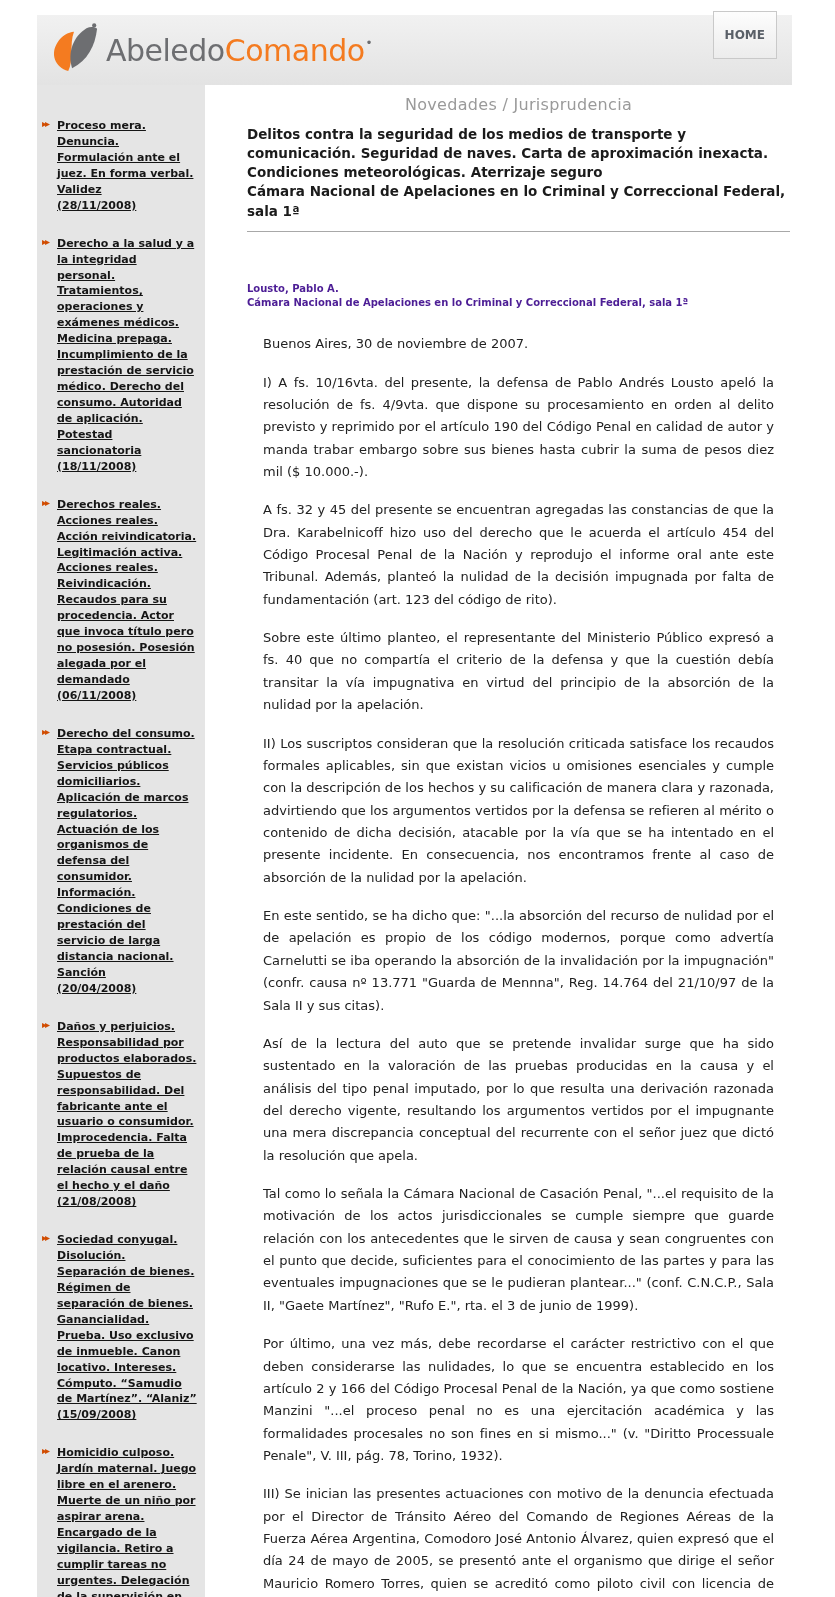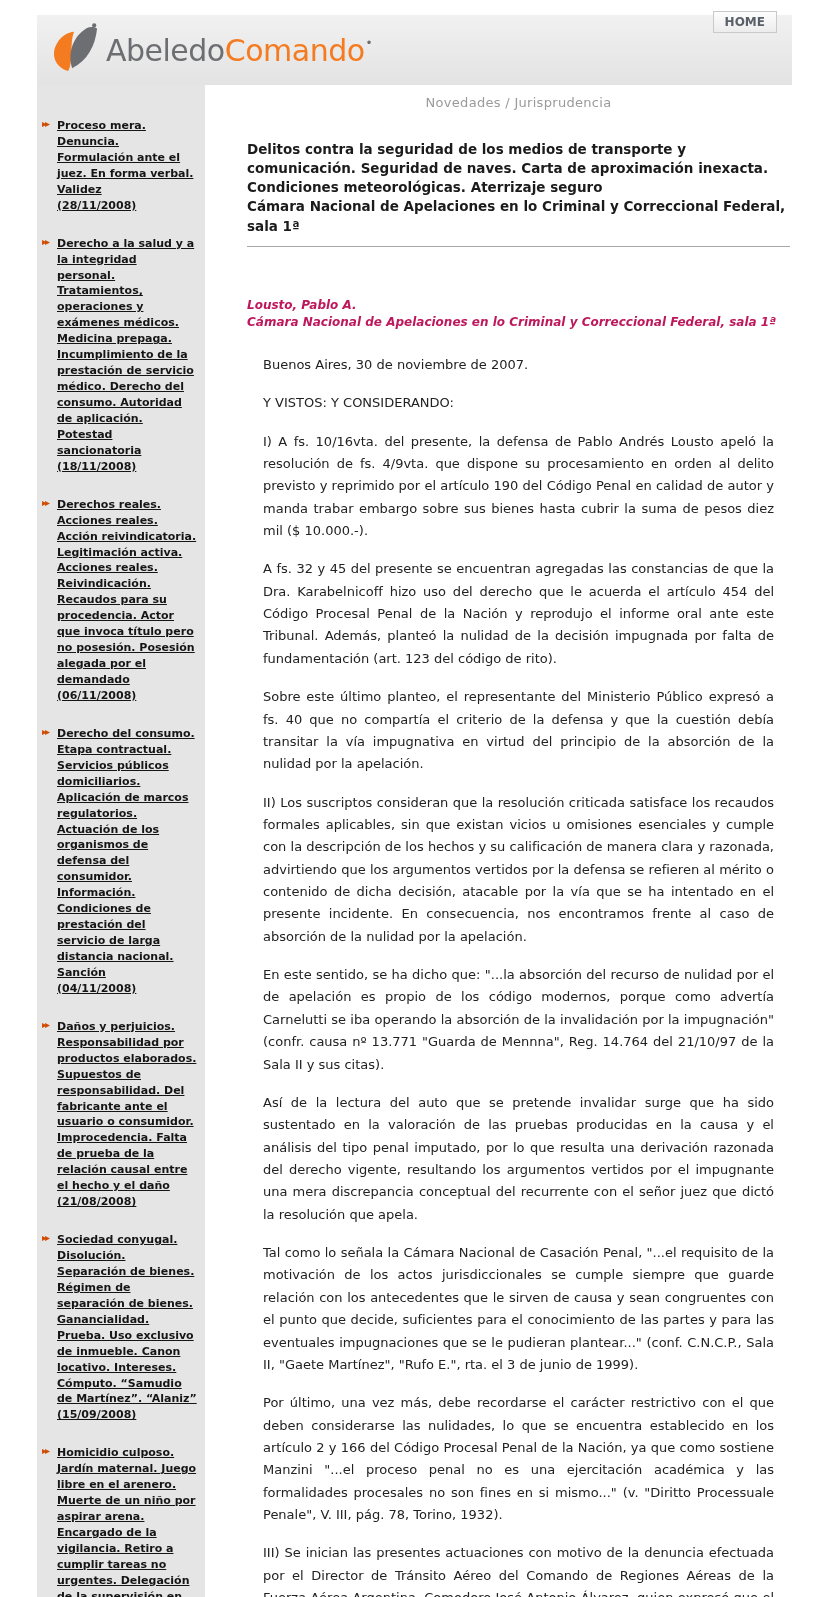--- a/index.html
+++ b/index.html
@@ -11,42 +11,42 @@
     position:absolute; left:37px; top:15px; width:755px; height:70px;
     background:linear-gradient(#f1f1f1,#e3e3e3);
   }
   .logo { position:absolute; left:12px; top:7px; display:flex; align-items:center; gap:7px; cursor:pointer; }
   .logo-text { font-size:30px; color:#6d6e71; letter-spacing:-0.5px; white-space:nowrap; }
   .logo-orange { color:#f47b20; }
   .tm-dot { font-size:12px; color:#6d6e71; vertical-align:14px; margin-left:1px; }
   .home-btn {
     position:absolute; top:11px; right:58px; z-index:3;
     background:linear-gradient(#fdfdfd,#ececec); border:1px solid #c9c9c9;
-    padding:3px 11px; font-family:"DejaVu Sans","Liberation Sans",sans-serif;
+    padding:16px 11px; font-family:"DejaVu Sans","Liberation Sans",sans-serif;
     font-size:12px; font-weight:bold; color:#5a6068; cursor:pointer;
   }
 
   
   .sidebar {
     position:absolute; left:37px; top:85px; width:168px; bottom:0;
     background:#e5e5e5; box-sizing:border-box; padding:33px 8px 0 7px;
   }
   .sb-item { position:relative; padding-left:13px; margin-bottom:22px; }
   .sb-arrows { position:absolute; left:-2px; top:0; color:#d14c00; font-size:10px; letter-spacing:-2px; }
   .sb-link { display:block; color:#151515; font-size:11px; font-weight:bold;
     line-height:1.45; text-decoration:underline; cursor:pointer; }
   .sb-date { display:block; }
 
   
   .main { position:absolute; left:247px; top:85px; width:543px; }
-  .breadcrumb { margin-top:10px; text-align:center; color:#9a9a9a; font-size:13px; letter-spacing:0.3px; }
-  .art-title { margin-top:30px; color:#1b1b1b; font-size:13.5px; font-weight:bold; line-height:1.42; }
+  .breadcrumb { margin-top:10px; text-align:center; color:#9a9a9a; font-size:16px; letter-spacing:0.3px; }
+  .art-title { margin-top:11px; color:#1b1b1b; font-size:13.5px; font-weight:bold; line-height:1.42; }
   .art-date { margin-top:21px; color:#555555; font-size:13.5px; font-style:italic; }
   .rule { margin:10px 0 0 0; border:none; border-top:1px solid #a8a8a8; }
-  .case-head { margin-top:50px; color:#be185d; font-size:12px; font-weight:bold; line-height:1.42;font-style:italic; }
+  .case-head { margin-top:50px; color:#4c1d95; font-size:10px; font-weight:bold; line-height:1.42; }
   .body-text { margin-top:23px; }
   .body-p { margin:16px; color:#222222; font-size:13px; line-height:1.72; text-align:justify; }
 </style>
 </head>
 <body>
 
 <div class="page">
 
   <button class="home-btn">HOME</button>
 
@@ -72,21 +72,21 @@
         <div class="sb-item">
         <span class="sb-arrows">▸▸</span>
         <a class="sb-link"><span class="sb-label">Derecho a la salud y a la integridad personal. Tratamientos, operaciones y exámenes médicos. Medicina prepaga. Incumplimiento de la prestación de servicio médico. Derecho del consumo. Autoridad de aplicación. Potestad sancionatoria</span><span class="sb-date">(18/11/2008)</span></a>
       </div>
         <div class="sb-item">
         <span class="sb-arrows">▸▸</span>
         <a class="sb-link"><span class="sb-label">Derechos reales. Acciones reales. Acción reivindicatoria. Legitimación activa. Acciones reales. Reivindicación. Recaudos para su procedencia. Actor que invoca título pero no posesión. Posesión alegada por el demandado</span><span class="sb-date">(06/11/2008)</span></a>
       </div>
         <div class="sb-item">
         <span class="sb-arrows">▸▸</span>
-        <a class="sb-link"><span class="sb-label">Derecho del consumo. Etapa contractual. Servicios públicos domiciliarios. Aplicación de marcos regulatorios. Actuación de los organismos de defensa del consumidor. Información. Condiciones de prestación del servicio de larga distancia nacional. Sanción</span><span class="sb-date">(04/11/2008)</span></a>
+        <a class="sb-link"><span class="sb-label">Derecho del consumo. Etapa contractual. Servicios públicos domiciliarios. Aplicación de marcos regulatorios. Actuación de los organismos de defensa del consumidor. Información. Condiciones de prestación del servicio de larga distancia nacional. Sanción</span><span class="sb-date">(20/04/2008)</span></a>
       </div>
         <div class="sb-item">
         <span class="sb-arrows">▸▸</span>
         <a class="sb-link"><span class="sb-label">Daños y perjuicios. Responsabilidad por productos elaborados. Supuestos de responsabilidad. Del fabricante ante el usuario o consumidor. Improcedencia. Falta de prueba de la relación causal entre el hecho y el daño</span><span class="sb-date">(21/08/2008)</span></a>
       </div>
         <div class="sb-item">
         <span class="sb-arrows">▸▸</span>
         <a class="sb-link"><span class="sb-label">Sociedad conyugal. Disolución. Separación de bienes. Régimen de separación de bienes. Ganancialidad. Prueba. Uso exclusivo de inmueble. Canon locativo. Intereses. Cómputo. “Samudio de Martínez”. “Alaniz”</span><span class="sb-date">(15/09/2008)</span></a>
       </div>
         <div class="sb-item">
@@ -108,21 +108,20 @@
 
     <hr class="rule">
 
     <div class="case-head">
       <div>Lousto, Pablo A.</div>
       <div>Cámara Nacional de Apelaciones en lo Criminal y Correccional Federal, sala 1ª</div>
     </div>
 
     <div class="body-text">
         <p class="body-p">Buenos Aires, 30 de noviembre de 2007.</p>
-        <p class="body-p">Y VISTOS: Y CONSIDERANDO:</p>
         <p class="body-p">I) A fs. 10/16vta. del presente, la defensa de Pablo Andrés Lousto apeló la resolución de fs. 4/9vta. que dispone su procesamiento en orden al delito previsto y reprimido por el artículo 190 del Código Penal en calidad de autor y manda trabar embargo sobre sus bienes hasta cubrir la suma de pesos diez mil ($ 10.000.-).</p>
         <p class="body-p">A fs. 32 y 45 del presente se encuentran agregadas las constancias de que la Dra. Karabelnicoff hizo uso del derecho que le acuerda el artículo 454 del Código Procesal Penal de la Nación y reprodujo el informe oral ante este Tribunal. Además, planteó la nulidad de la decisión impugnada por falta de fundamentación (art. 123 del código de rito).</p>
         <p class="body-p">Sobre este último planteo, el representante del Ministerio Público expresó a fs. 40 que no compartía el criterio de la defensa y que la cuestión debía transitar la vía impugnativa en virtud del principio de la absorción de la nulidad por la apelación.</p>
         <p class="body-p">II) Los suscriptos consideran que la resolución criticada satisface los recaudos formales aplicables, sin que existan vicios u omisiones esenciales y cumple con la descripción de los hechos y su calificación de manera clara y razonada, advirtiendo que los argumentos vertidos por la defensa se refieren al mérito o contenido de dicha decisión, atacable por la vía que se ha intentado en el presente incidente. En consecuencia, nos encontramos frente al caso de absorción de la nulidad por la apelación.</p>
         <p class="body-p">En este sentido, se ha dicho que: "...la absorción del recurso de nulidad por el de apelación es propio de los código modernos, porque como advertía Carnelutti se iba operando la absorción de la invalidación por la impugnación" (confr. causa nº 13.771 "Guarda de Mennna", Reg. 14.764 del 21/10/97 de la Sala II y sus citas).</p>
         <p class="body-p">Así de la lectura del auto que se pretende invalidar surge que ha sido sustentado en la valoración de las pruebas producidas en la causa y el análisis del tipo penal imputado, por lo que resulta una derivación razonada del derecho vigente, resultando los argumentos vertidos por el impugnante una mera discrepancia conceptual del recurrente con el señor juez que dictó la resolución que apela.</p>
         <p class="body-p">Tal como lo señala la Cámara Nacional de Casación Penal, "...el requisito de la motivación de los actos jurisdiccionales se cumple siempre que guarde relación con los antecedentes que le sirven de causa y sean congruentes con el punto que decide, suficientes para el conocimiento de las partes y para las eventuales impugnaciones que se le pudieran plantear..." (conf. C.N.C.P., Sala II, "Gaete Martínez", "Rufo E.", rta. el 3 de junio de 1999).</p>
         <p class="body-p">Por último, una vez más, debe recordarse el carácter restrictivo con el que deben considerarse las nulidades, lo que se encuentra establecido en los artículo 2 y 166 del Código Procesal Penal de la Nación, ya que como sostiene Manzini "...el proceso penal no es una ejercitación académica y las formalidades procesales no son fines en si mismo..." (v. "Diritto Processuale Penale", V. III, pág. 78, Torino, 1932).</p>
         <p class="body-p">III) Se inician las presentes actuaciones con motivo de la denuncia efectuada por el Director de Tránsito Aéreo del Comando de Regiones Aéreas de la Fuerza Aérea Argentina, Comodoro José Antonio Álvarez, quien expresó que el día 24 de mayo de 2005, se presentó ante el organismo que dirige el señor Mauricio Romero Torres, quien se acreditó como piloto civil con licencia de piloto comercial, y le informó que el día 1° de ese mes y año, mientras realizaba un vuelo desde el Aeródromo de San Fernando (Buenos Aires) hacia la ciudad de Rosario (Santa Fe), fue instruido por la Torre de Control de la última aeroestación mencionada para que se aproximara a la pista denominada 2-0. Agregó que en virtud de ello consultó su carta de aproximación y observó que no guardaba relación con las indicaciones que le había brindado la Torre, sin perjuicio de lo cual y gracias a que las condiciones meteorológicas eran favorables y permitían la operación visual, pudo realizar el aterrizaje.</p>
       </div>

